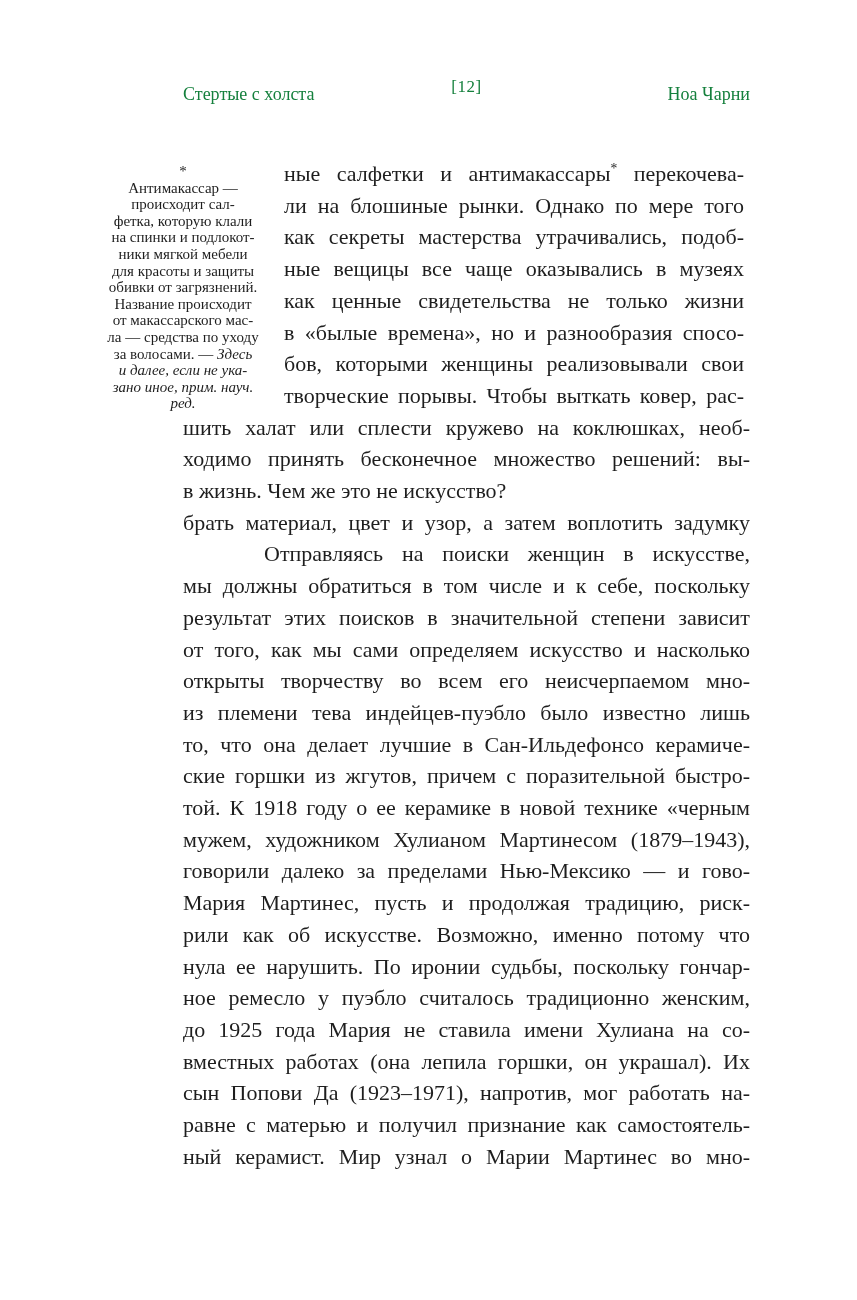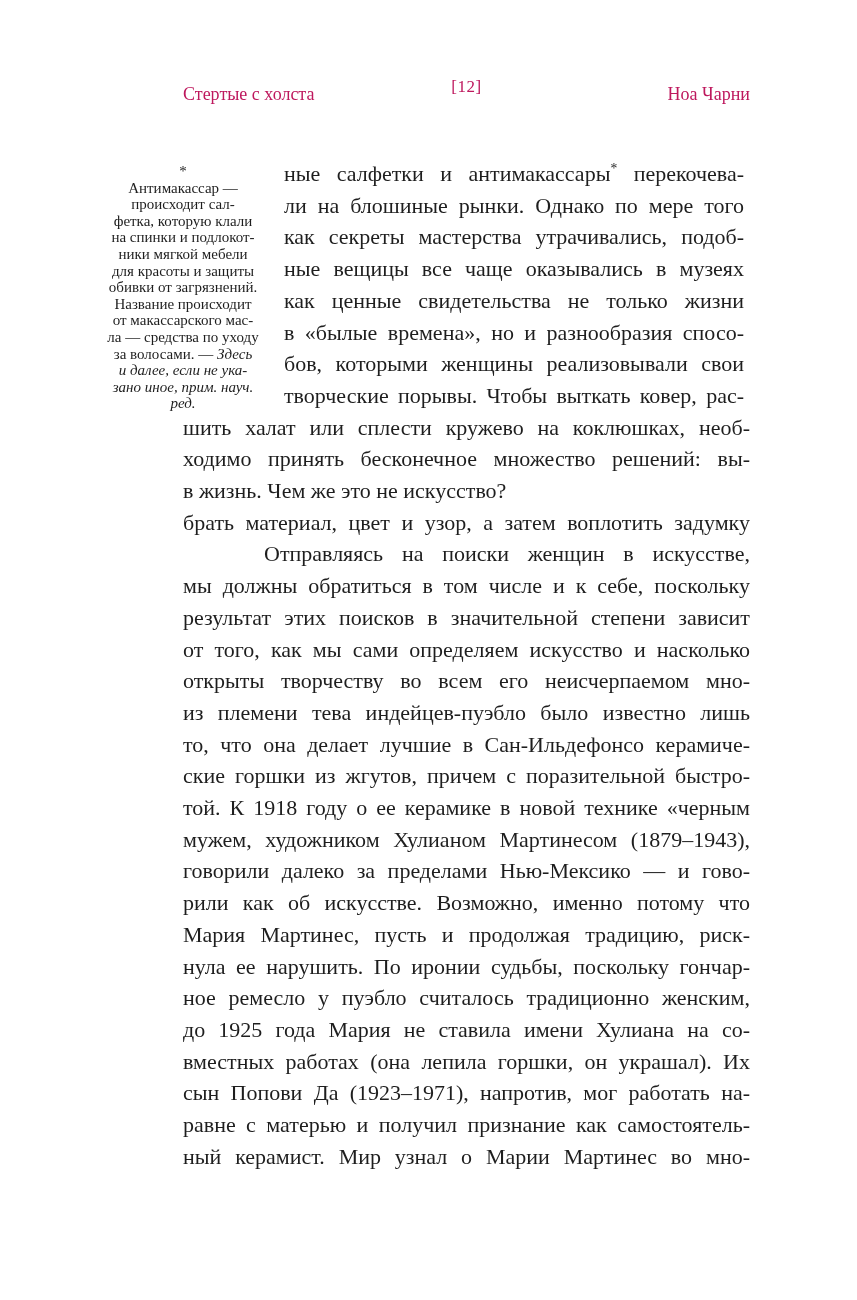--- a/index.html
+++ b/index.html
@@ -6,21 +6,21 @@
   body{
     width:857px;height:1300px;
     background:#ffffff;
     color:#1e1e1e;
     font-family:"Liberation Serif","DejaVu Serif",serif;
     position:relative;
     overflow:hidden;
   }
   .header{
     position:absolute;left:183px;top:84px;width:567px;height:26px;
-    font-size:18px;color:#be185d;
+    font-size:18px;color:#15803d;
   }
   .h-left{position:absolute;left:0;top:0;}
   .h-right{position:absolute;right:0;top:0;}
   .h-center{
     position:absolute;left:50%;top:-7px;transform:translateX(-50%);
     font-size:17px;letter-spacing:0.5px;
   }
   .margin-note{
     position:absolute;left:97px;top:163px;width:172px;
     font-size:15px;line-height:16.6px;
@@ -98,22 +98,22 @@
       <div class="line"><span>мы должны обратиться в том числе и к себе, поскольку</span></div>
       <div class="line"><span>результат этих поисков в значительной степени зависит</span></div>
       <div class="line"><span>от того, как мы сами определяем искусство и насколько</span></div>
       <div class="line"><span>открыты творчеству во всем его неисчерпаемом мно-</span></div>
       <div class="line"><span>из племени тева индейцев-пуэбло было известно лишь</span></div>
       <div class="line"><span>то, что она делает лучшие в Сан-Ильдефонсо керамиче-</span></div>
       <div class="line"><span>ские горшки из жгутов, причем с поразительной быстро-</span></div>
       <div class="line"><span>той. К 1918 году о ее керамике в новой технике «черным</span></div>
       <div class="line"><span>мужем, художником Хулианом Мартинесом (1879–1943),</span></div>
       <div class="line"><span>говорили далеко за пределами Нью-Мексико — и гово-</span></div>
+      <div class="line"><span>Мария Мартинес, пусть и продолжая традицию, риск-</span></div>
       <div class="line"><span>рили как об искусстве. Возможно, именно потому что</span></div>
-      <div class="line"><span>Мария Мартинес, пусть и продолжая традицию, риск-</span></div>
       <div class="line"><span>нула ее нарушить. По иронии судьбы, поскольку гончар-</span></div>
       <div class="line"><span>ное ремесло у пуэбло считалось традиционно женским,</span></div>
       <div class="line"><span>до 1925 года Мария не ставила имени Хулиана на со-</span></div>
       <div class="line"><span>вместных работах (она лепила горшки, он украшал). Их</span></div>
       <div class="line"><span>сын Попови Да (1923–1971), напротив, мог работать на-</span></div>
       <div class="line"><span>равне с матерью и получил признание как самостоятель-</span></div>
       <div class="line"><span>ный керамист. Мир узнал о Марии Мартинес во мно-</span></div>
     </div>
 </main>
 

